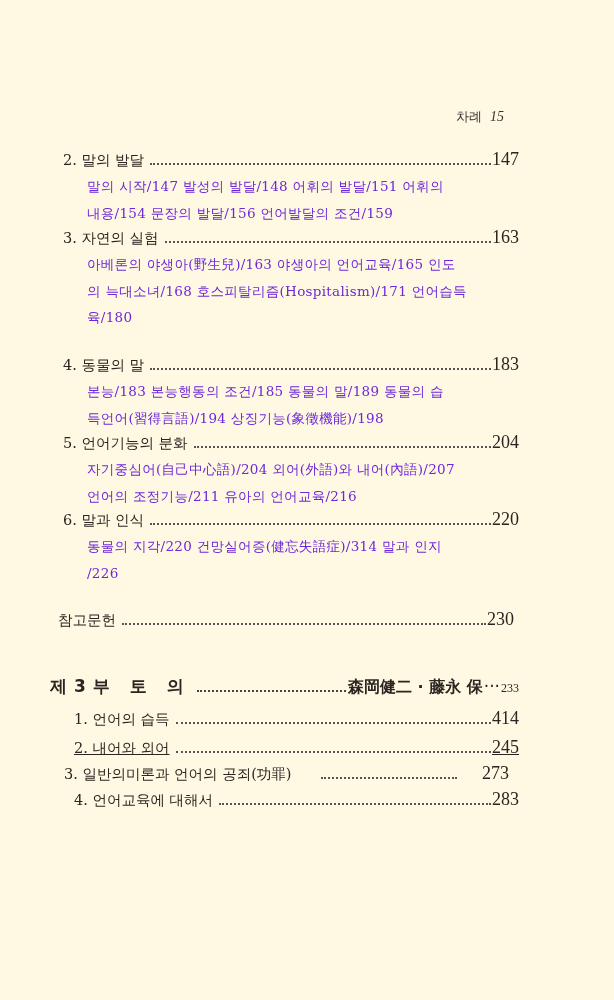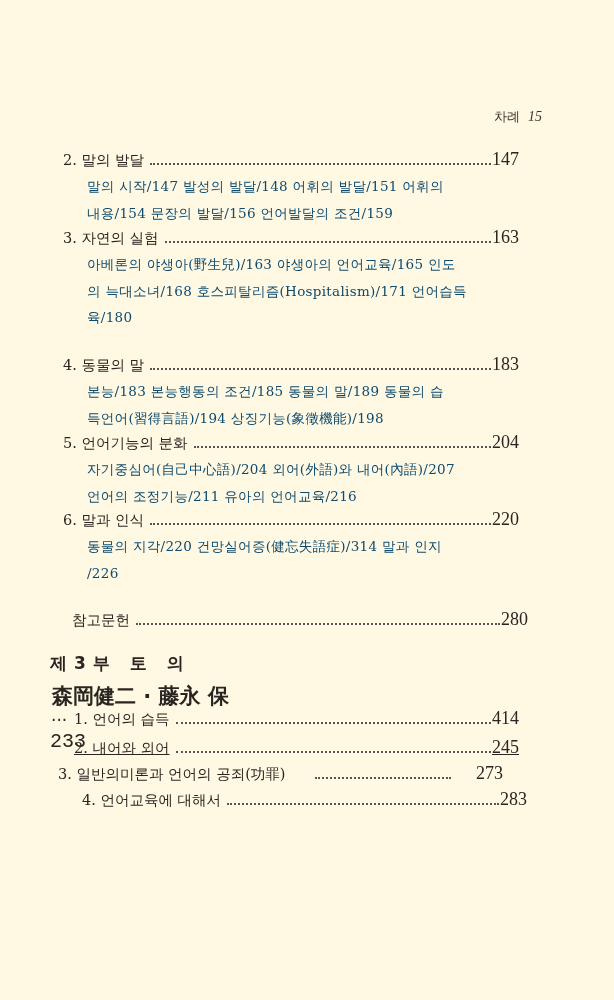--- a/index.html
+++ b/index.html
@@ -6,55 +6,55 @@
   body {
     width: 614px; height: 1000px;
     background: #fff8e3;
     color: #2a2520;
     font-family: "DejaVu Serif", "Liberation Serif", serif;
     position: relative;
     overflow: hidden;
   }
   .running-head {
     position: absolute; left: 456px; top: 108px;
-    font-size: 13px; color: #3a3530; margin-left: 38px;
+    font-size: 13px; color: #3a3530;
   }
   .running-head .pg { font-style: italic; margin-left: 8px; font-family: "Liberation Serif", serif; font-size: 14px; }
   .entry {
     position: absolute; left: 63px; width: 456px;
     display: flex; align-items: baseline;
     font-size: 14.5px; line-height: 20px;
     white-space: nowrap;
     text-align: right;
   }
   .entry .title { flex: 0 0 auto; padding-right: 6px; }
   .entry .leader {
     flex: 1 1 auto; overflow: hidden;
     border-bottom: 2px dotted #555; height: 0; margin-bottom: 4px;
   }
   .entry .page { flex: 0 0 auto; font-family: "Liberation Serif", serif; font-size: 18px; padding-left: 1px; }
   .sub {
     position: absolute; left: 87px; width: 432px;
     font-size: 13.5px; line-height: 26.6px;
     letter-spacing: 0.3px;
     text-align: justify;
-    color: #0c4a6e;
+    color: #6d28d9;
   }
   .sub span.line { display: block; white-space: nowrap; }
   .part {
-    position: absolute; left: 50px; top: 652px; width: 469px;
+    position: absolute; left: 50px; top: 675px; width: 469px;
     display: flex; align-items: baseline;
     font-family: "DejaVu Sans", "Liberation Sans", sans-serif;
-    font-weight: bold; font-size: 17px; white-space: nowrap; flex-direction: column;
+    font-weight: bold; font-size: 17px; white-space: nowrap;
   }
   .part .ptitle { letter-spacing: 7px; padding-right: 6px; }
   .part .leader { flex: 1 1 auto; border-bottom: 2px dotted #444; margin-bottom: 5px; }
-  .part .authors { padding-left: 2px; font-size: 21px; }
+  .part .authors { padding-left: 2px; font-size: 16px; }
   .part .dots3 { font-weight: normal; padding: 0 1px; }
-  .part .page { font-weight: normal; font-family: Liberation Mono, monospace; font-size: 20px; }
+  .part .page { font-weight: normal; font-family: Liberation Serif, serif; font-size: 12px; }
   .ref { left: 63px; }
 </style>
 </head>
 <body>
 
 <div class="running-head">
   <span>차례</span><span class="pg">15</span>
 </div>
 
 <div class="entry" style="top:149px">
@@ -101,46 +101,46 @@
 <div class="entry" style="top:509px">
   <span class="title">6. 말과 인식</span>
   <span class="leader"></span>
   <span class="page">220</span>
 </div>
 <div class="sub" style="top:533px">
   <span class="line">동물의   지각/220  건망실어증(健忘失語症)/314  말과   인지</span>
   <span class="line">/226</span>
 </div>
 
-<div class="entry ref" style="top:609px; left:72px; width:456px;">
+<div class="entry ref" style="top:609px; left:58px; width:456px;">
   <span class="title">참고문헌</span>
   <span class="leader"></span>
-  <span class="page">280</span>
+  <span class="page">230</span>
 </div>
 
 <div class="part">
   <span class="ptitle">제3부 토 의</span>
   <span class="leader"></span>
   <span class="authors">森岡健二 · 藤永 保</span>
   <span class="dots3">···</span>
   <span class="page">233</span>
 </div>
 
 <div class="entry" style="top:708px; left:74px; width:445px;">
   <span class="title">1. 언어의 습득</span>
   <span class="leader"></span>
   <span class="page">414</span>
 </div>
 <div class="entry" style="top:737px; left:74px; width:445px;text-decoration:underline;">
   <span class="title">2. 내어와 외어</span>
   <span class="leader"></span>
   <span class="page">245</span>
 </div>
-<div class="entry" style="top:763px; left:58px; width:445px;gap:24px;">
+<div class="entry" style="top:763px; left:64px; width:445px;gap:24px;">
   <span class="title">3. 일반의미론과 언어의 공죄(功罪)</span>
   <span class="leader"></span>
   <span class="page">273</span>
 </div>
-<div class="entry" style="top:789px; left:82px; width:445px;">
+<div class="entry" style="top:789px; left:74px; width:445px;">
   <span class="title">4. 언어교육에 대해서</span>
   <span class="leader"></span>
   <span class="page">283</span>
 </div>
 
 </body></html>

